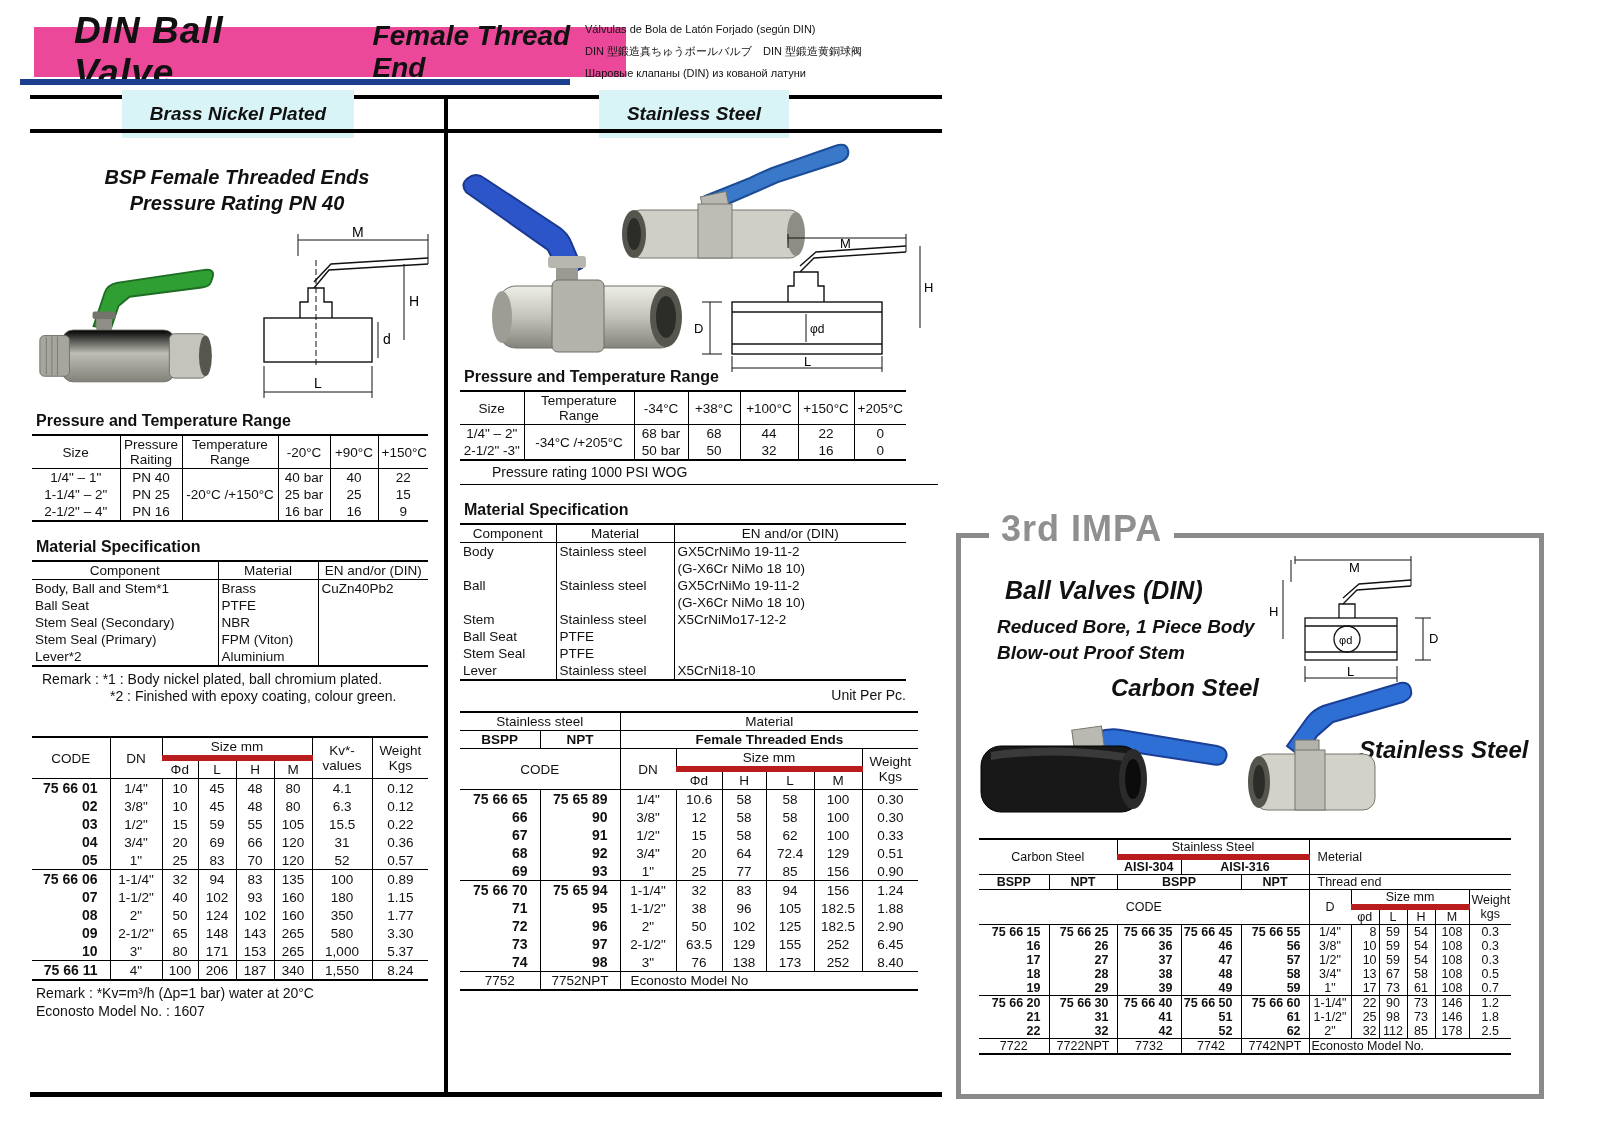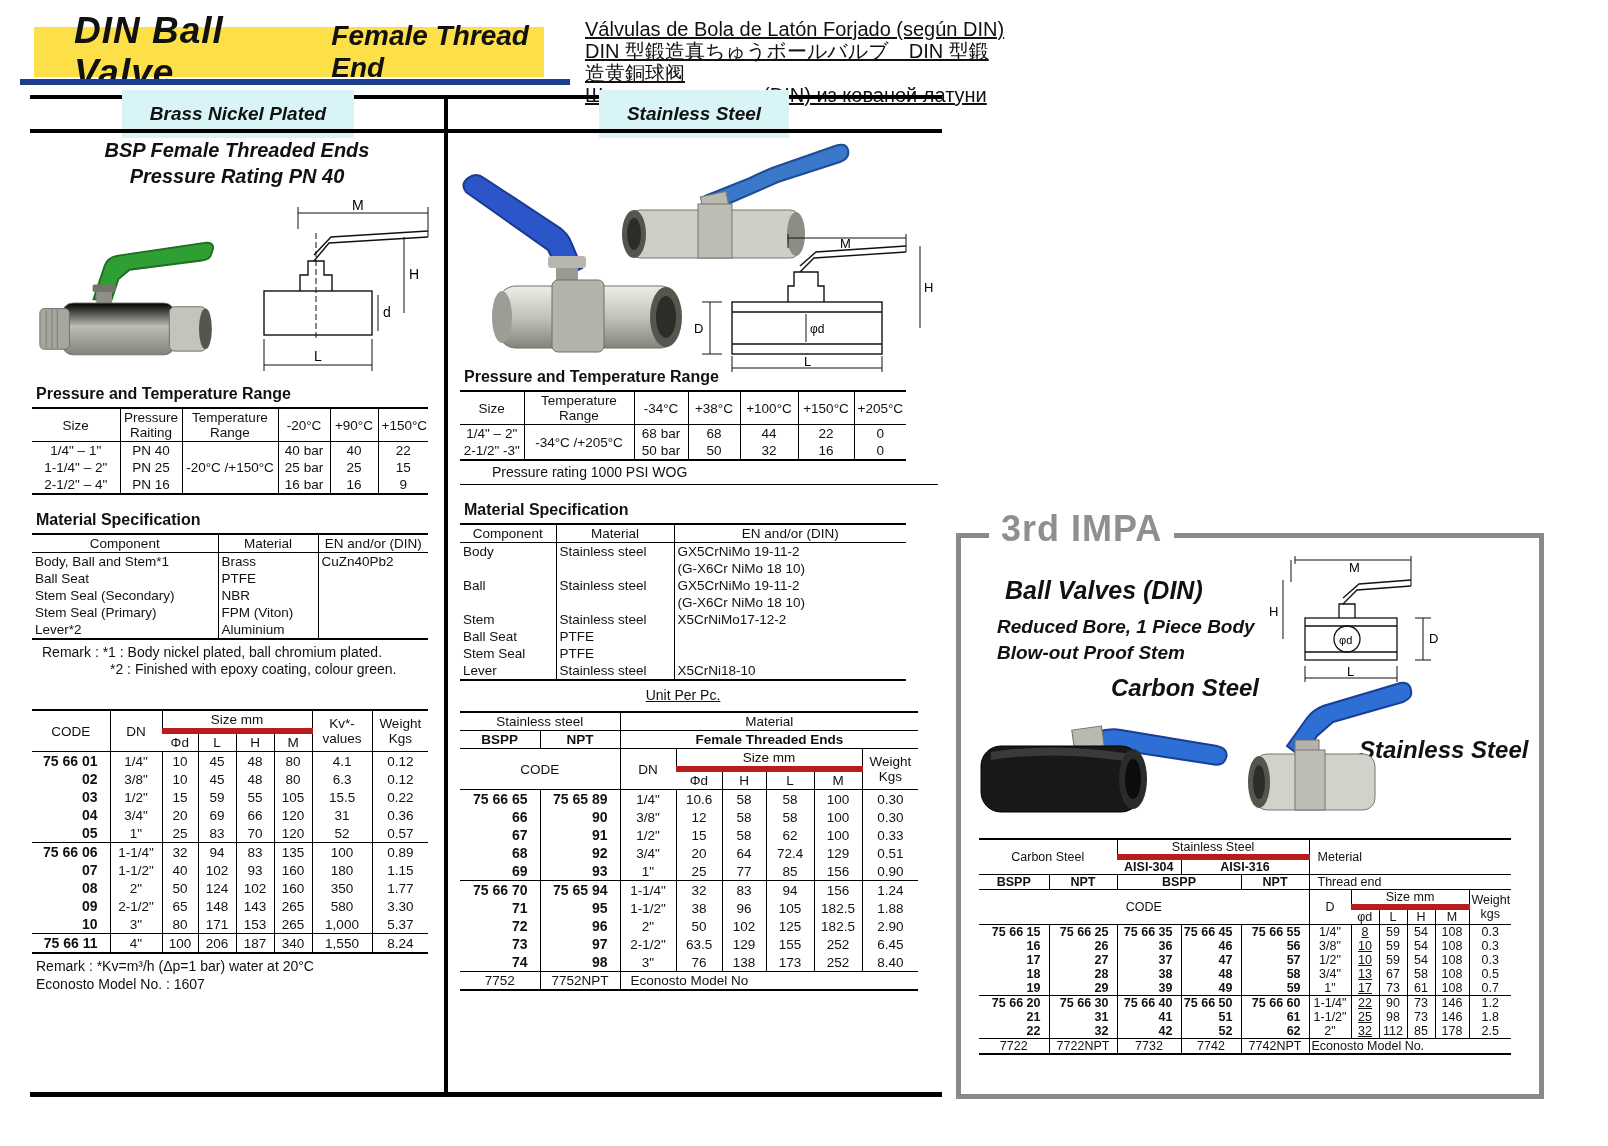--- a/index.html
+++ b/index.html
@@ -3,53 +3,53 @@
 <meta charset="utf-8">
 <style>
   html,body{margin:0;padding:0;}
   body{
     width:1608px;height:1146px;position:relative;overflow:hidden;
     background:#ffffff;color:#111;
     font-family:"Liberation Sans",sans-serif;
   }
   .abs{position:absolute;}
   
-  .title-band{left:34px;top:27px;width:510px;height:50px;background:#fde047;
+  .title-band{left:34px;top:27px;width:592px;height:50px;background:#ec4899;
     display:flex;align-items:center;}
   .main-title{font-size:37px;font-weight:bold;font-style:italic;letter-spacing:1px;padding-left:40px;}
   .sub-title{font-size:28px;font-weight:bold;font-style:italic;padding-left:42px;}
   .title-underline{left:20px;top:79px;width:550px;height:6px;background:#1b3e8f;}
-  .lang-block{left:585px;top:18px;width:420px;font-size:20px;line-height:22px;text-decoration:underline;}
+  .lang-block{left:585px;top:18px;width:420px;font-size:11px;line-height:22px;}
   
   .rule{background:#000;}
   .band-row{left:30px;top:101px;width:912px;height:26px;display:flex;}
   .band-half{display:flex;align-items:center;justify-content:center;}
   .band-half.l{width:416px;}
   .band-half.r{width:496px;}
   .sec-band{background:#d9f4f6;font-size:19px;font-weight:bold;font-style:italic;padding:13px 28px;}
   
   .colL{left:32px;top:136px;width:410px;}
   .colM{left:460px;top:136px;width:476px;}
-  .prod-title{text-align:center;font-size:20px;font-weight:bold;font-style:italic;line-height:26px;margin-top:1px;}
+  .prod-title{text-align:center;font-size:20px;font-weight:bold;font-style:italic;line-height:26px;margin-top:28px;}
   .imgrow{position:relative;}
   h3.sec{font-size:16px;font-weight:bold;margin:0 0 4px 4px;}
   .small-note{font-size:14px;}
   
   table{border-collapse:collapse;table-layout:fixed;
     border-top:2px solid #000;border-bottom:2px solid #000;font-family:"Liberation Sans",sans-serif;}
   th,td{padding:1px 3px;font-weight:normal;font-size:13.5px;text-align:center;
     border-left:1px solid #000;white-space:pre-line;overflow:hidden;}
   th:first-child,td:first-child{border-left:none;}
   thead{border-bottom:1.5px solid #000;}
   thead .hb{border-bottom:6px solid #b91c1c;}
   tbody.sep{border-top:1.5px solid #000;}
   tfoot{border-top:1.5px solid #000;}
   .b{font-weight:bold;}
   .al{text-align:left;}
-  .ar{text-align:center;text-decoration:underline;}
+  .ar{text-align:right;}
   td.cc{font-weight:bold;text-align:right;padding-right:12px;font-size:14px;}
   td.cn{font-size:13.5px;}
   
   .impa-tbl th,.impa-tbl td{font-size:12.5px;padding:0 2px;}
   .impa-tbl td.cc{font-size:12.5px;padding-right:8px;}
   
   .impa-box{left:956px;top:533px;width:578px;height:556px;border:5px solid #8a8a8a;}
   .impa-head{position:absolute;top:-30px;left:28px;background:#fff;padding:0 12px;
     color:#8f8f8f;font-size:36px;font-weight:bold;letter-spacing:1px;}
   .it{font-style:italic;font-weight:bold;}

